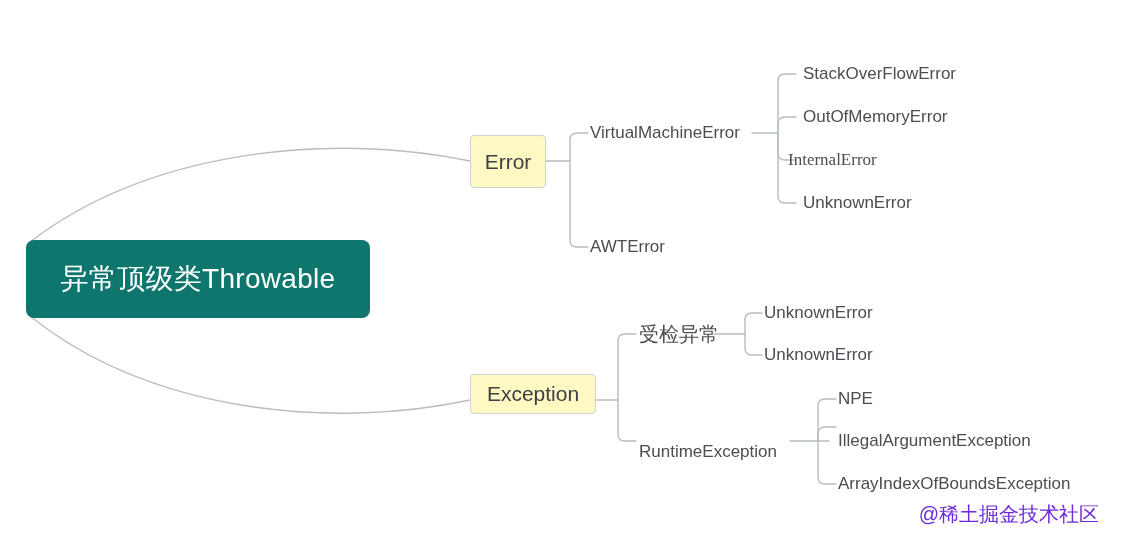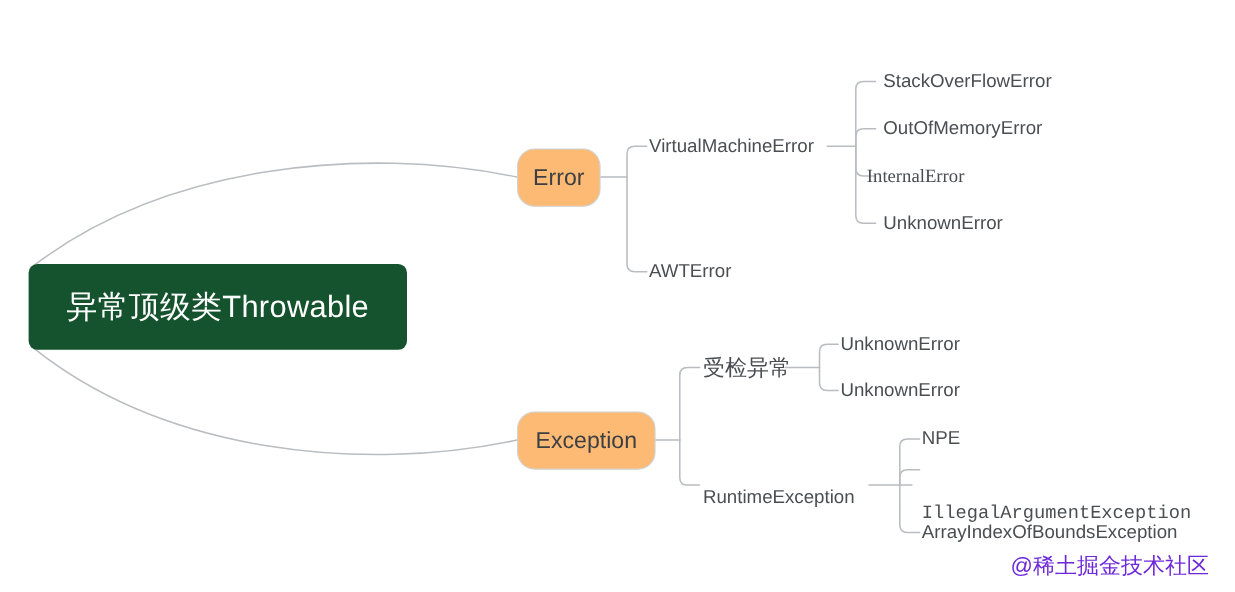--- a/index.html
+++ b/index.html
@@ -21,59 +21,59 @@
     width: 1123px;
     height: 538px;
     pointer-events: none;
   }
   .node-root {
     position: absolute;
     left: 26px;
     top: 240px;
     width: 344px;
     height: 78px;
-    background: #14532d;
+    background: #0f766e;
     border-radius: 8px;
     display: flex;
     align-items: center;
     justify-content: center;
     box-sizing: border-box;
   }
   .node-root span {
     color: #ffffff;
     font-size: 28px;
     letter-spacing: 0.3px;
     white-space: nowrap;
   }
   .node-box {
     position: absolute;
-    background: #fdba74;
+    background: #fef9c3;
     border: 1px solid #cfd3d6;
-    border-radius: 16px;
+    border-radius: 4px;
     display: flex;
     align-items: center;
     justify-content: center;
     box-sizing: border-box;
   }
   .node-box span {
     color: #3d4043;
     font-size: 21px;
     white-space: nowrap;
   }
   #box-error {
     left: 470px;
     top: 135px;
     width: 76px;
     height: 53px;
   }
   #box-exception {
     left: 470px;
     top: 374px;
     width: 126px;
-    height: 53px;
+    height: 40px;
   }
   .leaf {
     position: absolute;
     color: #4a4e52;
     font-size: 17px;
     white-space: nowrap;
     transform: translateY(-50%);
   }
   .leaf.cjk {
     font-size: 20px;
@@ -145,18 +145,18 @@
   <div class="leaf" style="left:788px; top:160px;font-family:Liberation Serif, serif;">InternalError</div>
   <div class="leaf" style="left:803px; top:203px;">UnknownError</div>
 
   <div class="leaf cjk" style="left:639px; top:334px;">受检异常</div>
   <div class="leaf" style="left:639px; top:452px;">RuntimeException</div>
 
   <div class="leaf" style="left:764px; top:313px;">UnknownError</div>
   <div class="leaf" style="left:764px; top:355px;">UnknownError</div>
 
   <div class="leaf" style="left:838px; top:399px;">NPE</div>
-  <div class="leaf" style="left:838px; top:467px;font-family:Liberation Mono, monospace;">IllegalArgumentException</div>
+  <div class="leaf" style="left:838px; top:441px;">IllegalArgumentException</div>
   <div class="leaf" style="left:838px; top:484px;">ArrayIndexOfBoundsException</div>
 
   <div class="watermark">@稀土掘金技术社区</div>
 
 </div>
 
 </body></html>

